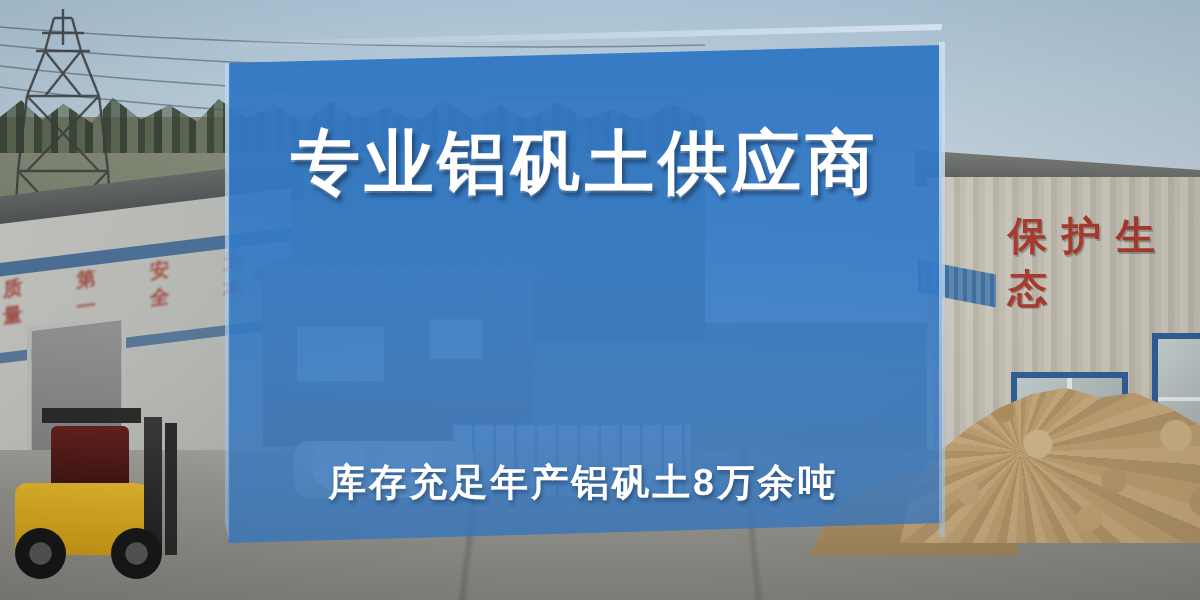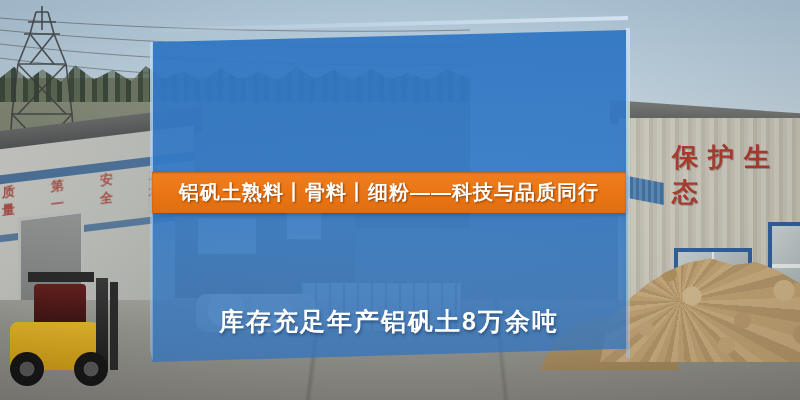--- a/index.html
+++ b/index.html
@@ -344,20 +344,18 @@
     <div class="fork-w2"></div>
 
     <div class="photo-grade"></div>
   </div>
 
   <div class="panel"></div>
   <div class="panel-edge-t"></div>
   <div class="panel-edge-l"></div>
   <div class="panel-edge-r"></div>
 
-
-  <div class="ribbon">
-    <div class="ribbon-text">铝矾土熟料丨骨料丨细粉——科技与品质同行</div>
-  </div>
+  <div class="headline">专业铝矾土供应商</div>
+
 
   <div class="subline subline-2">库存充足年产铝矾土8万余吨</div>
 
 </div>
 
 </body></html>

